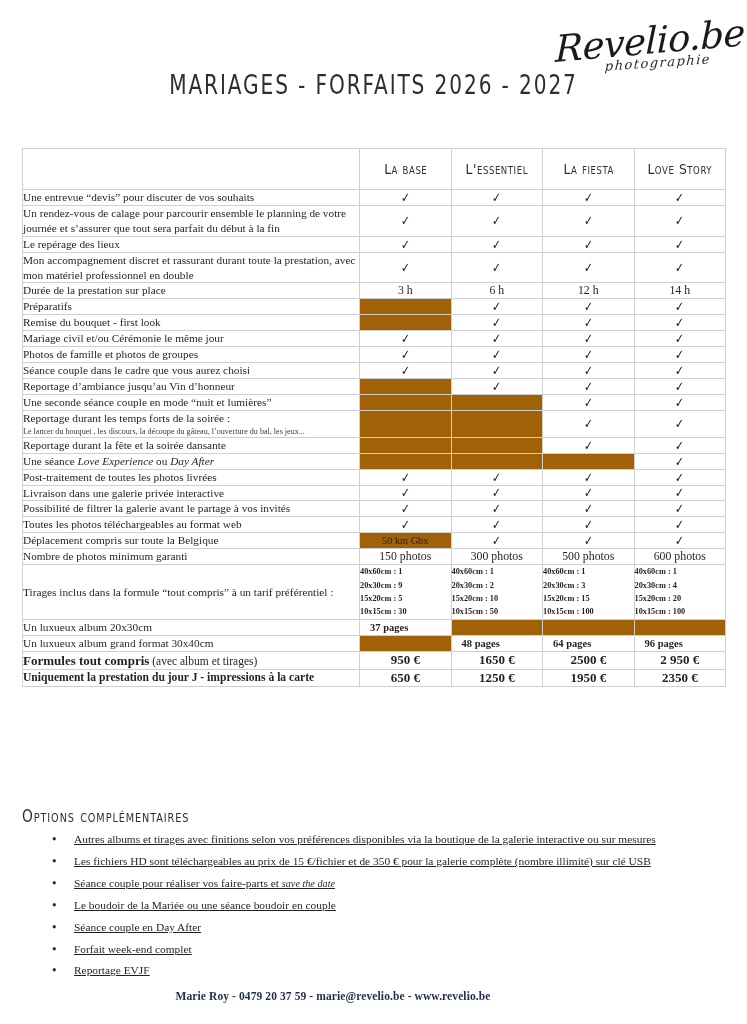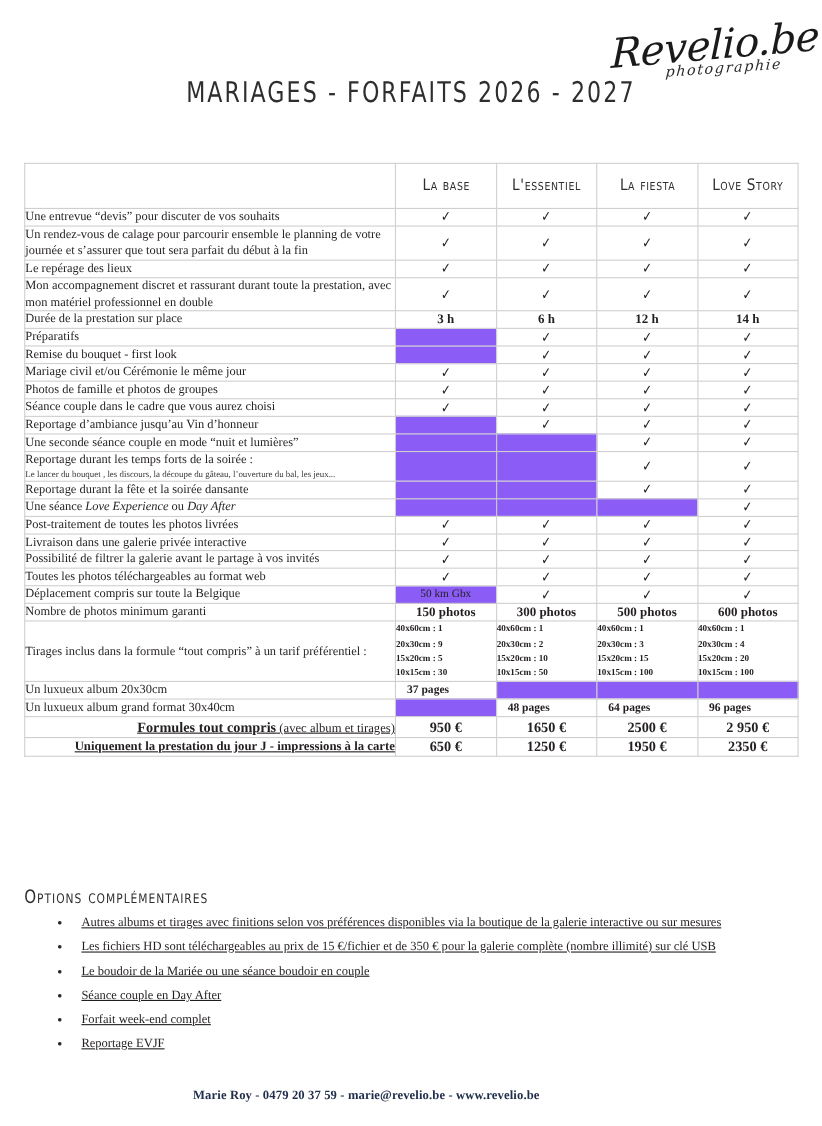--- a/index.html
+++ b/index.html
@@ -115,41 +115,40 @@
   }
   td.feat .sub {
     display: block;
     font-size: 8.1px;
     line-height: 1.25;
     color: #3a3a3a;
     margin-top: 1px;
   }
   td.feat em { font-style: italic; }
   td.feat.strong-center {
-    text-align: right;
+    text-align: left;
     font-weight: bold;
     font-size: 13px;
-    text-decoration: underline;
   }
   td.feat.strong-center .light {
     font-weight: normal;
     font-size: 11.5px;
   }
   td.feat.strong-center.smaller {
     font-size: 11.6px;
   }
 
   td.val {
     text-align: center;
     font-size: 11px;
     color: #231f20;
   }
-  td.val.bold { font-weight: bold; font-size: 11.8px; margin-top: 19px; }
+  td.val.bold { font-weight: normal; font-size: 11.8px; margin-top: 19px; }
   td.val.price { font-weight: bold; font-size: 13px; }
-  td.val.shade, td.feat.shade { background: #8b5cf6; }
+  td.val.shade, td.feat.shade { background: #a16207; }
   td.val.small-note { font-size: 10.3px; }
   td.val.pages { font-weight: bold; font-size: 10.5px; text-align: left; padding-left: 10px; }
 
   td.tirage {
     text-align: left;
     padding: 4px 0 4px 9px;
     font-size: 8.3px;
     font-weight: bold;
     line-height: 1.62;
     color: #231f20;
@@ -431,20 +430,21 @@
           </tr>
         </tbody>
     </table>
   </div>
 
   <div class="options">
     <div class="options-title">Options complémentaires</div>
     <ul class="options-list" id="options-list">
         <li><span>Autres albums et tirages avec finitions selon vos préférences disponibles via la boutique de la galerie interactive ou sur mesures</span></li>
         <li><span>Les fichiers HD sont téléchargeables au prix de 15 €/fichier et de 350 € pour la galerie complète (nombre illimité) sur clé USB</span></li>
+        <li><span>Séance couple pour réaliser vos faire-parts et </span><em>save the date</em></li>
         <li><span>Le boudoir de la Mariée ou une séance boudoir en couple</span></li>
         <li><span>Séance couple en Day After</span></li>
         <li><span>Forfait week-end complet</span></li>
         <li><span>Reportage EVJF</span></li>
       </ul>
   </div>
 
   <div class="footer">Marie Roy - 0479 20 37 59 - marie@revelio.be - www.revelio.be</div>
 
 </div>

